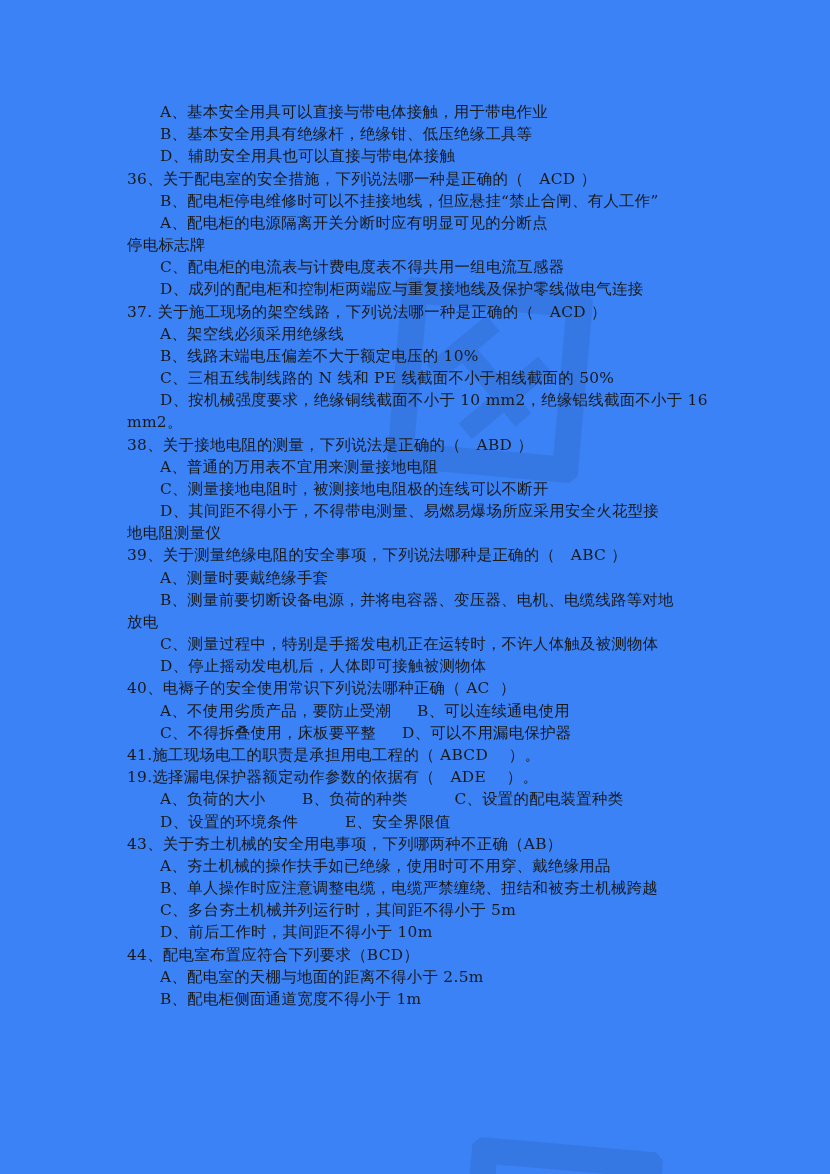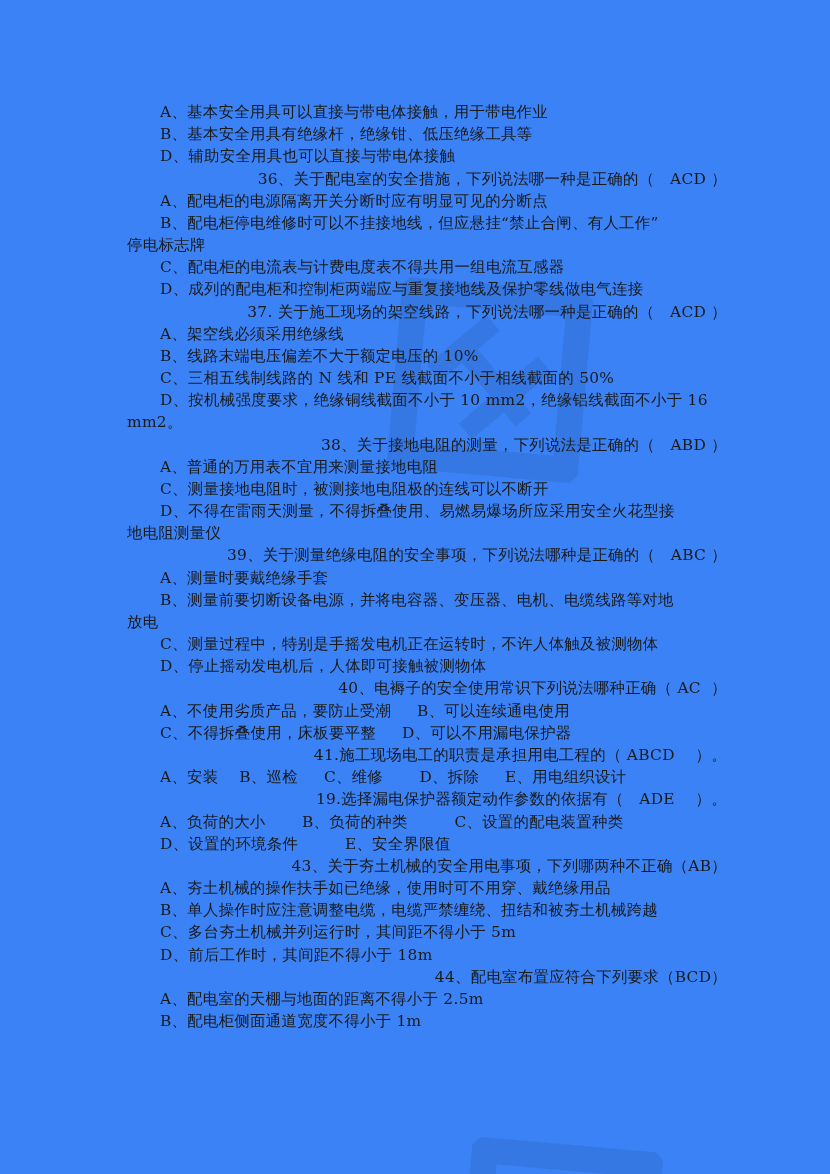--- a/index.html
+++ b/index.html
@@ -15,21 +15,21 @@
   .wm1 { left: 360px; top: 250px; width: 260px; height: 260px; transform: rotate(-40deg); }
   .wm2 { left: 430px; top: 1110px; width: 260px; height: 260px; transform: rotate(-40deg); }
   .content {
     position: absolute; left: 127px; top: 101px; width: 600px;
     font-family: "DejaVu Serif", "Liberation Serif", serif;
     font-size: 15.4px; color: #1a1a1a;
   }
   .line {
     height: 22.18px; line-height: 22.18px; white-space: pre; letter-spacing: 0.3px;
   }
-  .q { padding-left: 0; text-align: right; }
+  .q { padding-left: 0; }
   .opt { padding-left: 33px; }
   .cont { padding-left: 0; }
 </style>
 </head>
 <body>
 
 <div class="page">
   <svg class="watermark wm1" viewBox="0 0 100 100">
     <polygon points="50,5 95,50 50,95 5,50" fill="none" stroke="#000" stroke-width="10"></polygon>
     <rect x="35" y="30" width="30" height="8" fill="#000"></rect>
@@ -41,52 +41,51 @@
     <rect x="35" y="30" width="30" height="8" fill="#000"></rect>
     <rect x="46" y="30" width="8" height="40" fill="#000"></rect>
     <rect x="30" y="55" width="40" height="8" fill="#000"></rect>
   </svg>
 
   <div class="content" id="content">
       <div class="line opt">A、基本安全用具可以直接与带电体接触，用于带电作业</div>
       <div class="line opt">B、基本安全用具有绝缘杆，绝缘钳、低压绝缘工具等</div>
       <div class="line opt">D、辅助安全用具也可以直接与带电体接触</div>
       <div class="line q">36、关于配电室的安全措施，下列说法哪一种是正确的（   ACD ）</div>
+      <div class="line opt">B、配电柜停电维修时可以不挂接地线，但应悬挂“禁止合闸、有人工作”</div>
       <div class="line opt">A、配电柜的电源隔离开关分断时应有明显可见的分断点</div>
-      <div class="line opt">B、配电柜停电维修时可以不挂接地线，但应悬挂“禁止合闸、有人工作”</div>
       <div class="line cont">停电标志牌</div>
       <div class="line opt">C、配电柜的电流表与计费电度表不得共用一组电流互感器</div>
       <div class="line opt">D、成列的配电柜和控制柜两端应与重复接地线及保护零线做电气连接</div>
       <div class="line q">37. 关于施工现场的架空线路，下列说法哪一种是正确的（   ACD ）</div>
       <div class="line opt">A、架空线必须采用绝缘线</div>
       <div class="line opt">B、线路末端电压偏差不大于额定电压的 10%</div>
       <div class="line opt">C、三相五线制线路的 N 线和 PE 线截面不小于相线截面的 50%</div>
       <div class="line opt">D、按机械强度要求，绝缘铜线截面不小于 10 mm2，绝缘铝线截面不小于 16</div>
       <div class="line cont">mm2。</div>
       <div class="line q">38、关于接地电阻的测量，下列说法是正确的（   ABD ）</div>
       <div class="line opt">A、普通的万用表不宜用来测量接地电阻</div>
       <div class="line opt">C、测量接地电阻时，被测接地电阻极的连线可以不断开</div>
-      <div class="line opt">D、不得在雷雨天测量，不得拆叠使用、易燃易爆场所应采用安全火花型接</div>
+      <div class="line opt">D、其间距不得小于，不得带电测量、易燃易爆场所应采用安全火花型接</div>
       <div class="line cont">地电阻测量仪</div>
       <div class="line q">39、关于测量绝缘电阻的安全事项，下列说法哪种是正确的（   ABC ）</div>
       <div class="line opt">A、测量时要戴绝缘手套</div>
       <div class="line opt">B、测量前要切断设备电源，并将电容器、变压器、电机、电缆线路等对地</div>
       <div class="line cont">放电</div>
       <div class="line opt">C、测量过程中，特别是手摇发电机正在运转时，不许人体触及被测物体</div>
       <div class="line opt">D、停止摇动发电机后，人体即可接触被测物体</div>
       <div class="line q">40、电褥子的安全使用常识下列说法哪种正确（ AC  ）</div>
       <div class="line opt">A、不使用劣质产品，要防止受潮     B、可以连续通电使用</div>
       <div class="line opt">C、不得拆叠使用，床板要平整     D、可以不用漏电保护器</div>
       <div class="line q">41.施工现场电工的职责是承担用电工程的（ ABCD    ）。</div>
-      <div class="line opt">A、安装    B、巡检     C、维修       D、拆除     E、用电组织设计</div>
       <div class="line q">19.选择漏电保护器额定动作参数的依据有（   ADE    ）。</div>
       <div class="line opt">A、负荷的大小       B、负荷的种类         C、设置的配电装置种类</div>
       <div class="line opt">D、设置的环境条件         E、安全界限值</div>
       <div class="line q">43、关于夯土机械的安全用电事项，下列哪两种不正确（AB）</div>
       <div class="line opt">A、夯土机械的操作扶手如已绝缘，使用时可不用穿、戴绝缘用品</div>
       <div class="line opt">B、单人操作时应注意调整电缆，电缆严禁缠绕、扭结和被夯土机械跨越</div>
       <div class="line opt">C、多台夯土机械并列运行时，其间距不得小于 5m</div>
-      <div class="line opt">D、前后工作时，其间距不得小于 18m</div>
+      <div class="line opt">D、前后工作时，其间距不得小于 10m</div>
       <div class="line q">44、配电室布置应符合下列要求（BCD）</div>
       <div class="line opt">A、配电室的天棚与地面的距离不得小于 2.5m</div>
       <div class="line opt">B、配电柜侧面通道宽度不得小于 1m</div>
     </div>
 </div>
 
 </body></html>

